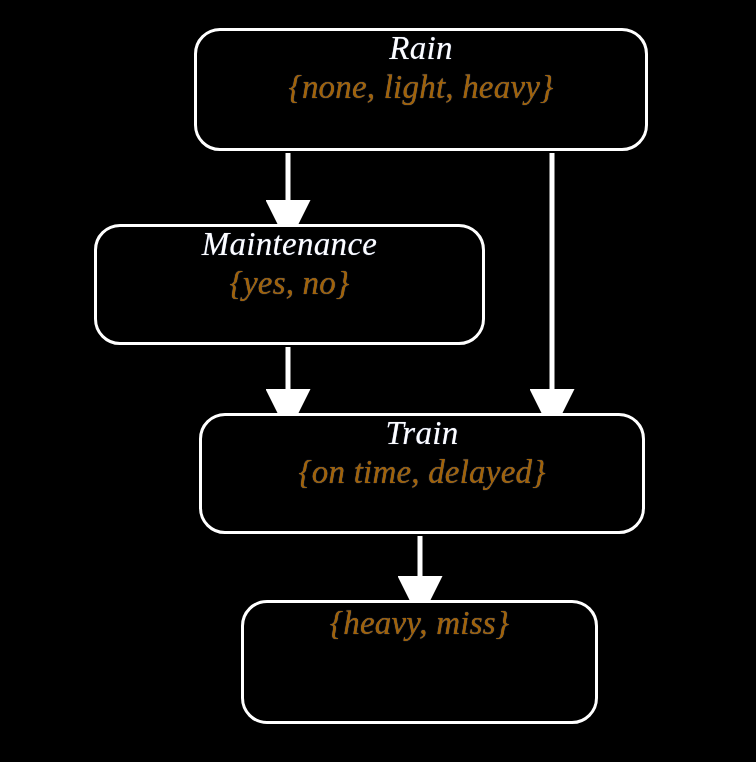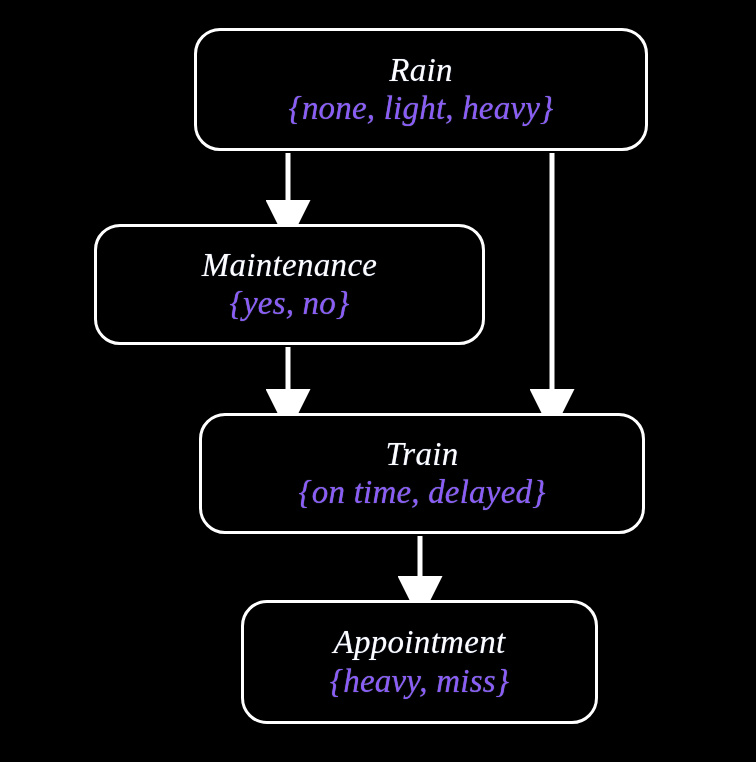--- a/index.html
+++ b/index.html
@@ -29,41 +29,40 @@
   }
   .node {
     position: absolute;
     box-sizing: border-box;
     border: 3px solid #ffffff;
     border-radius: 26px;
     background: #000000;
     display: flex;
     flex-direction: column;
     align-items: center;
-    justify-content: center;
     text-align: center;
     color: #ffffff;
     z-index: 2;
   }
   .node-name {
     font-style: italic;
     font-weight: normal;
     font-size: 33px;
     line-height: 1.08;
     letter-spacing: 0.3px;
     color: #fdfdff;
     text-shadow: 0 0 1px rgba(170,195,255,0.65);
   }
   .node-states {
     font-style: italic;
     font-weight: normal;
     font-size: 33px;
     line-height: 1.1;
     letter-spacing: 0.2px;
-    color: #8b5cf6;
+    color: #a16207;
     text-shadow: 0 0 1px rgba(170,195,255,0.65);
     margin-top: 2px;
   }
 </style>
 </head>
 <body>
 
 <div id="canvas">
 
   <svg id="edge-layer" viewBox="0 0 756 762" width="756" height="762">
@@ -91,17 +90,16 @@
     <div class="node-name">Maintenance</div>
     <div class="node-states">{yes, no}</div>
   </div>
 
   <div class="node" style="left:199px; top:413px; width:446px; height:121px;">
     <div class="node-name">Train</div>
     <div class="node-states">{on time, delayed}</div>
   </div>
 
   <div class="node" style="left:241px; top:600px; width:357px; height:124px;">
-    <div class="node-name">Appointment</div>
     <div class="node-states">{heavy, miss}</div>
   </div>
 
 </div>
 
 </body></html>

